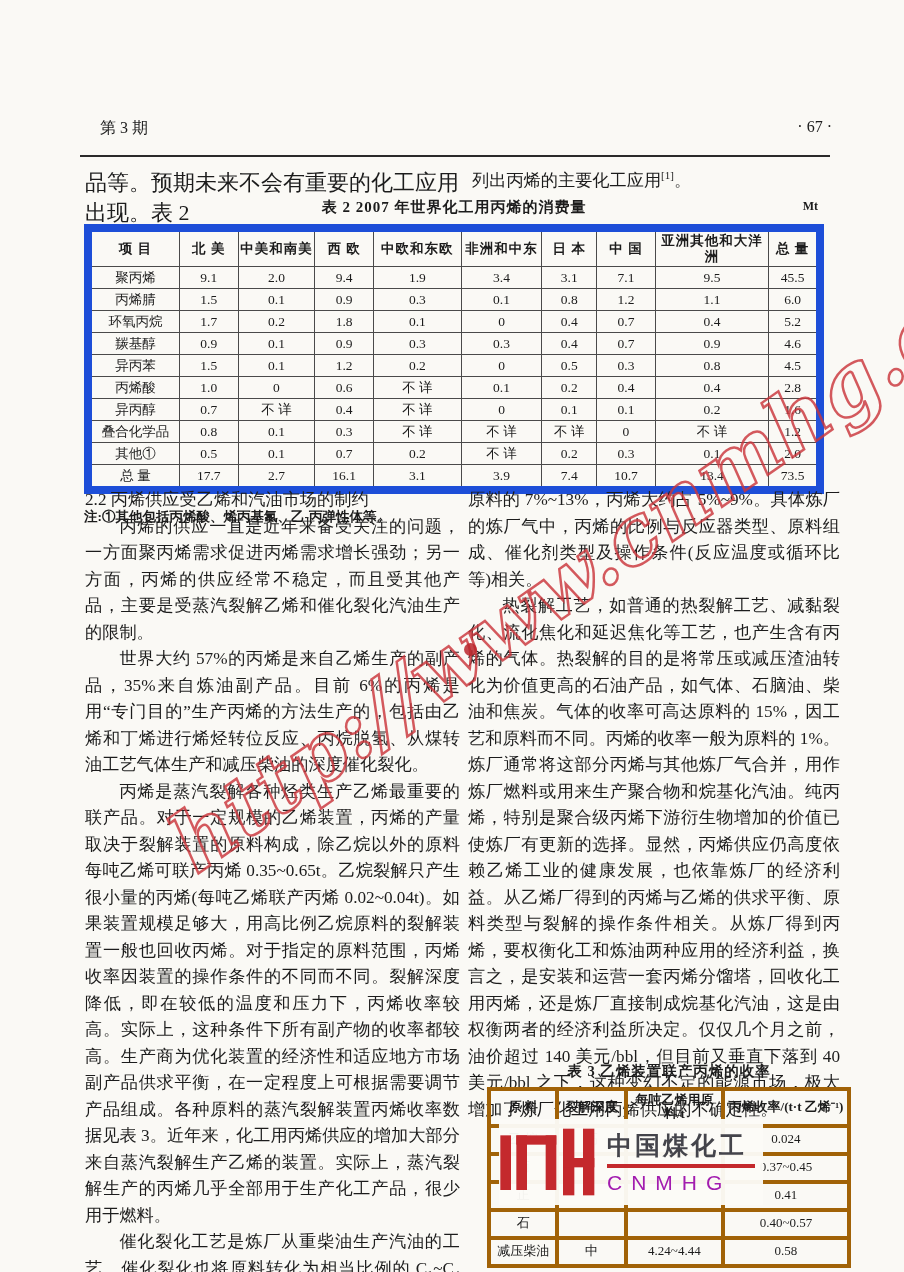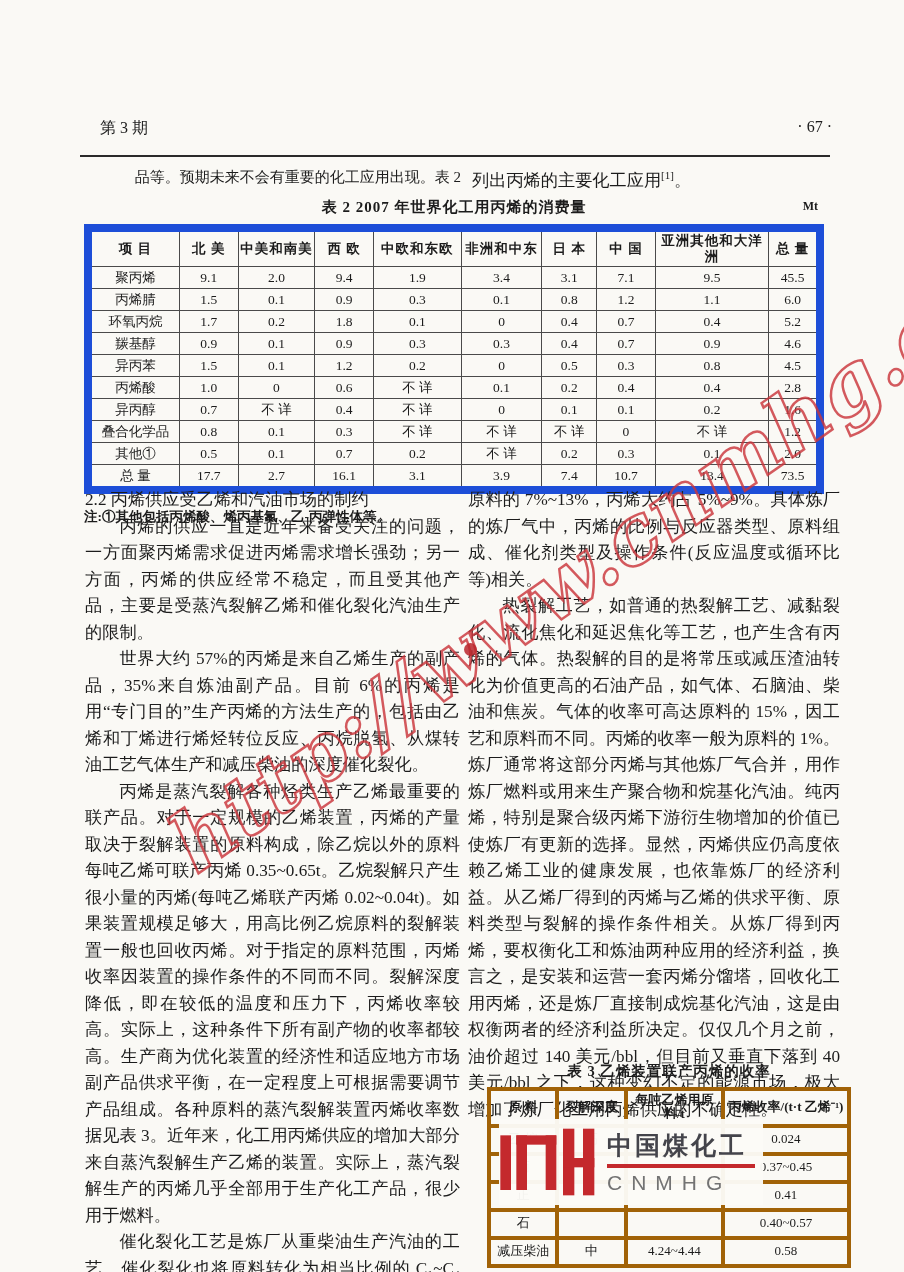--- a/index.html
+++ b/index.html
@@ -4,21 +4,21 @@
 <style>
   html,body{margin:0;padding:0;}
   .page{position:relative;width:904px;height:1272px;background:#faf9f5;
         font-family:"Liberation Serif", serif;color:#1c1c1c;overflow:hidden;}
   
   .hdr-issue{position:absolute;left:100px;top:118px;font-size:16px;}
   .hdr-title{position:absolute;left:0;right:0;top:116px;text-align:center;font-size:16.5px;}
   .hdr-page{position:absolute;right:72px;top:118px;font-size:16px;}
   .hdr-rule{position:absolute;left:80px;right:74px;top:155px;border-top:2.5px solid #2a2a2a;}
   
-  .intro-left{position:absolute;left:85px;top:168px;width:376px;font-size:15px;text-align:right;}
+  .intro-left{position:absolute;left:85px;top:168px;width:376px;font-size:22px;}
   .intro-right{position:absolute;left:472px;top:168px;width:370px;font-size:17.2px;}
   sup{font-size:11px;}
   
   .t2wrap{position:absolute;left:84px;top:198px;width:740px;}
   .t2title{text-align:center;font-weight:bold;font-size:15px;letter-spacing:1px;}
   .t2unit{position:absolute;right:6px;top:1px;font-weight:bold;font-size:12px;}
   table{border-collapse:collapse;}
   .t2{width:100%;margin-top:7px;font-size:13.5px;border:8px solid #1d4ed8;}
   .t2 th,.t2 td{border:1px solid #4a4a4a;text-align:center;padding:1px 1px;height:19px;line-height:1.15;}
   .t2 thead th{height:32px;font-weight:bold;letter-spacing:1px;}
@@ -45,21 +45,21 @@
   .wm-dot{position:absolute;left:464px;top:643px;width:13px;height:13px;border-radius:50%;
      background:rgba(186,38,44,0.85);z-index:5;}
   
   .logo{position:absolute;left:499px;top:1119px;width:264px;height:86px;z-index:6;
         background:rgba(252,251,247,0.96);display:flex;align-items:center;}
   .logo-mark{flex:0 0 auto;}
   .logo-text{margin-left:8px;}
   .logo-cn{font-size:25px;font-weight:bold;color:#44444b;letter-spacing:3px;
            font-family:"Liberation Sans", sans-serif;}
   .logo-underline{height:3.5px;background:#c4292d;margin:2px 0 3px 0;width:148px;}
-  .logo-en{font-size:21px;color:#737373;letter-spacing:9px;font-family:"Liberation Sans", sans-serif;}
+  .logo-en{font-size:21px;color:#a21caf;letter-spacing:9px;font-family:"Liberation Sans", sans-serif;}
 </style>
 </head>
 <body>
 
 <div class="page">
 
   <div class="hdr-issue">第 3 期</div>
   <div class="hdr-page">· 67 ·</div>
   <div class="hdr-rule"></div>
 

